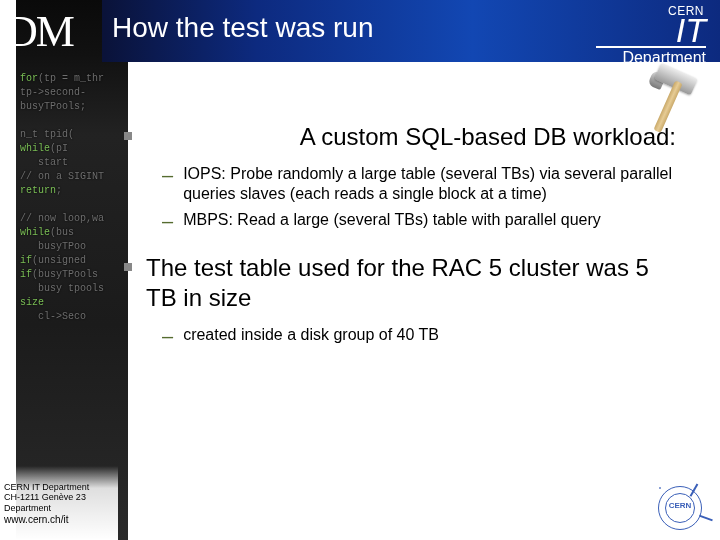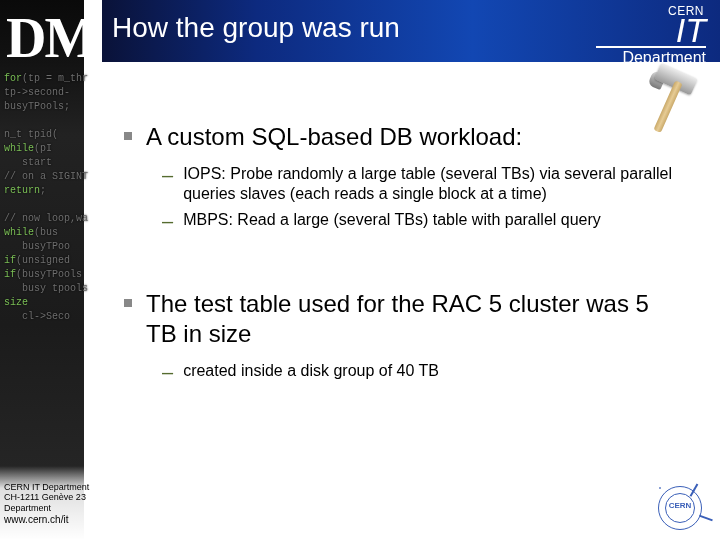--- a/index.html
+++ b/index.html
@@ -6,40 +6,40 @@
   body {
     width: 720px;
     height: 540px;
     font-family: Arial, Helvetica, sans-serif;
     background: #fff;
     position: relative;
     overflow: hidden;
   }
   .sidebar {
     position: absolute;
-    left: 0; top: 0;
-    width: 84px; height: 540px;
+    left: 16px; top: 0;
+    width: 112px; height: 540px;
     background: linear-gradient(180deg,#0a0a0a 0,#111 10%,#222 25%,#1b1b1b 60%,#2a2a2a 100%);
   }
   .code-lines {
     position: absolute;
     left: 4px; top: 72px;
     font-family: "Courier New", monospace;
     font-size: 10px; line-height: 14px;
     color: #6e6e6e;
     white-space: pre;
     text-shadow: 0 0 2px #000;
   }
   .code-lines span.k { color:#7bbf56; }
   .dm-logo {
     position: absolute;
     left: 6px; top: 6px;
     font-family: "Times New Roman", serif;
-    font-size: 56px;
-    font-weight: 700;
+    font-size: 44px;
+    font-weight: 400;
     color: #fff;
     letter-spacing: -2px;
   }
   .header-bar {
     position: absolute;
     left: 102px; top: 0;
     width: 618px; height: 62px;
     background: linear-gradient(90deg,#0a1238 0,#0d2a7f 25%,#1247b3 60%,#0d2a7f 100%);
   }
   .slide-title {
@@ -57,21 +57,21 @@
   .cern-it .cern { font-size: 12px; letter-spacing: 0.5px; display:block; margin-right:2px;}
   .cern-it .it { font-size: 34px; font-weight:300; line-height: 0.75; display:block;font-style:italic;}
   .cern-it .dept { font-size: 16px; display:block; margin-top:-2px;}
   .cern-it .divider{ height: 2px; width: 110px; background:#fff; margin:2px 0 1px; float:right;}
   .content {
     position: absolute;
     left: 116px; top: 90px;
     width: 560px;
     color: #000;
   }
-  .b1-item { display:flex; margin: 32px 0 12px; }
+  .b1-item { display:flex; margin: 32px 0 12px; justify-content: space-between; }
   .b1-dot {
     width: 8px; height:8px; background:#888; border-radius:0;
     margin: 10px 14px 0 8px; flex-shrink:0;
   }
   .b1-text { font-size: 24px; line-height: 1.25; }
   .b2-item { display:flex; margin: 6px 0 6px 46px; }
   .b2-dash {
     color:#556b2f; font-size: 20px;
     margin: 0 10px 0 0; flex-shrink:0;
   }
@@ -155,21 +155,21 @@
    cl-&gt;Seco</div>
   <div class="addr-bg"></div>
 </div>
 
 <div class="dm-logo">
   <span>DM</span>
 </div>
 
 <div class="header-bar"></div>
 
-<div class="slide-title">How the group was run</div>
+<div class="slide-title">How the test was run</div>
 
 <div class="cern-it">
   <span class="cern">CERN</span>
   <span class="it">IT</span>
   <div class="divider"></div>
   <span class="dept">Department</span>
 </div>
 
 <div class="hammer">
   <div class="claw"></div>
@@ -185,21 +185,21 @@
   </div>
   <div class="b2-item">
     <div class="b2-dash">–</div>
     <div class="b2-text">IOPS: Probe randomly a large table (several TBs) via several parallel queries slaves (each reads a single block at a time)</div>
   </div>
   <div class="b2-item">
     <div class="b2-dash">–</div>
     <div class="b2-text">MBPS: Read a large (several TBs) table with parallel query</div>
   </div>
 
-  <div class="b1-item" style="margin-top:56px">
+  <div class="b1-item" style="margin-top:20px">
     <div class="b1-dot"></div>
     <div class="b1-text">The test table used for the RAC 5 cluster was 5 TB in size</div>
   </div>
   <div class="b2-item">
     <div class="b2-dash">–</div>
     <div class="b2-text">created inside a disk group of 40 TB</div>
   </div>
 
 </div>
 

